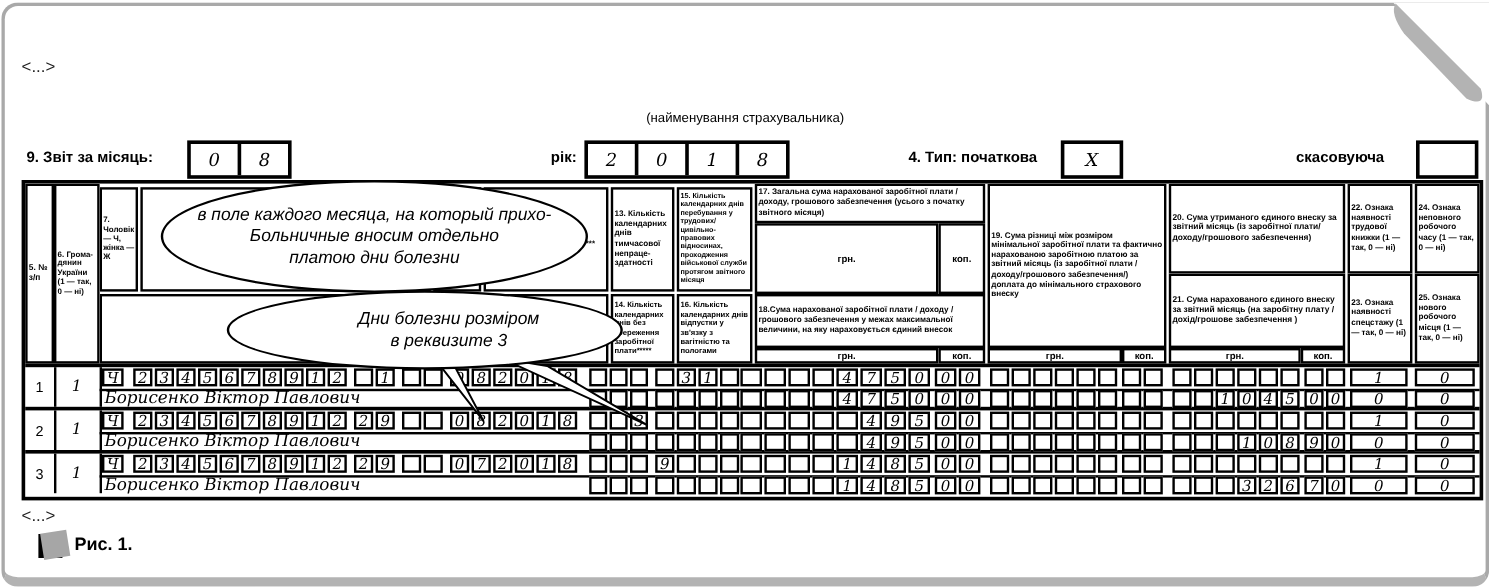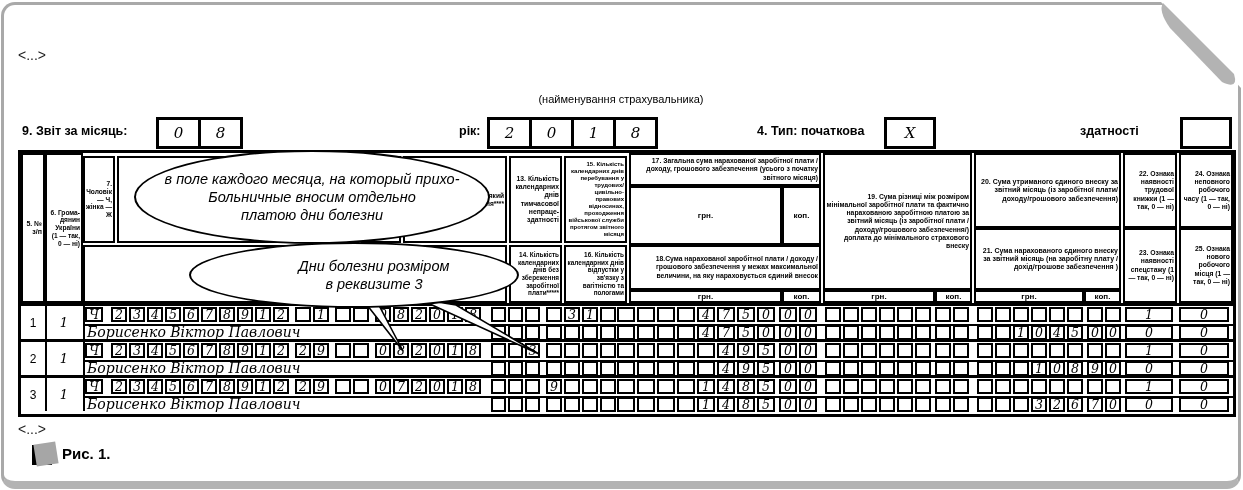--- a/index.html
+++ b/index.html
@@ -15,21 +15,21 @@
   .ctrl-label{position:absolute;font-size:12.5px;font-weight:bold;top:119px;}
   .ctrlbox{position:absolute;top:112px;display:flex;border:3px solid #000;height:26px;background:#fff;box-sizing:content-box;}
   .bc{width:39px;border-right:3px solid #000;display:flex;align-items:center;justify-content:center;
       font-size:15px;font-family:"DejaVu Serif",serif;font-style:italic;}
   .bc:last-child{border-right:none;}
   .onebox{width:46px;display:flex;align-items:center;justify-content:center;font-size:15px;}
 
   
   .t6{position:absolute;left:14px;top:145px;width:1218px;height:267px;border:3px solid #000;box-sizing:border-box;background:#fff;}
   .hb{position:absolute;border:2px solid #000;background:#fff;display:flex;align-items:center;justify-content:center;
-      text-align:right;font-weight:bold;padding:1px;box-sizing:border-box;line-height:1.18;color:#000;}
+      text-align:left;font-weight:bold;padding:1px;box-sizing:border-box;line-height:1.18;color:#000;}
   .hline{position:absolute;left:0;right:0;top:150px;height:3px;background:#000;}
   .row{position:absolute;left:0;right:0;height:36px;border-bottom:3px solid #000;box-sizing:border-box;}
   .numc{position:absolute;left:0;top:0;width:24px;height:33px;border-right:2px solid #000;
         display:flex;align-items:center;justify-content:center;font-size:12px;}
   .citc{position:absolute;left:24px;top:0;width:38px;height:33px;border-right:2px solid #000;
         display:flex;align-items:center;justify-content:center;font-size:13px;}
   .band-top{position:absolute;left:62px;right:0;top:0;height:18px;border-bottom:2px solid #000;}
   .band-bot{position:absolute;left:62px;right:0;top:18px;height:15px;}
   .strip{position:absolute;top:1px;display:flex;gap:2px;}
   .c{height:15px;border:2px solid #000;box-sizing:border-box;display:flex;align-items:center;justify-content:center;
@@ -76,21 +76,21 @@
     <div class="ctrlbox" style="left:483px;">
         <span class="bc">2</span>
         <span class="bc">0</span>
         <span class="bc">1</span>
         <span class="bc">8</span>
       </div>
     <div class="ctrl-label" style="left:753px;">4. Тип: початкова</div>
     <div class="ctrlbox" style="left:880px;">
       <span class="onebox hw">X</span>
     </div>
-    <div class="ctrl-label" style="left:1076px;">здатності</div>
+    <div class="ctrl-label" style="left:1076px;">скасовуюча</div>
     <div class="ctrlbox" style="left:1176px;">
       <span class="onebox hw"></span>
     </div>
 
     <div class="t6">
 
       <div class="hb" style="left:0;top:0;width:24px;height:150px;font-size:7px;">5. № з/п</div>
       <div class="hb" style="left:24px;top:0;width:38px;height:150px;font-size:6.6px;">6. Грома- дянин України (1 — так, 0 — ні)</div>
       <div class="hb" style="left:62px;top:3px;width:32px;height:87px;font-size:6.6px;">7. Чоловік — Ч, жінка — Ж</div>
       <div class="hb" style="left:96px;top:3px;width:200px;height:87px;"></div>

